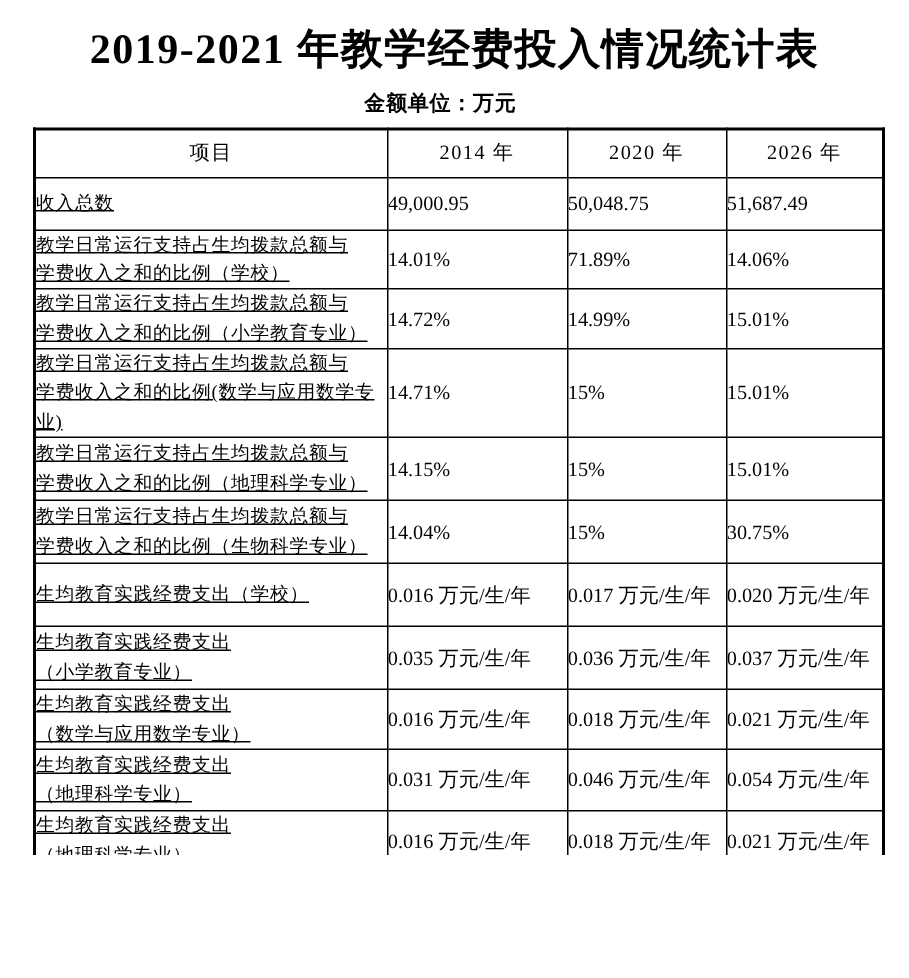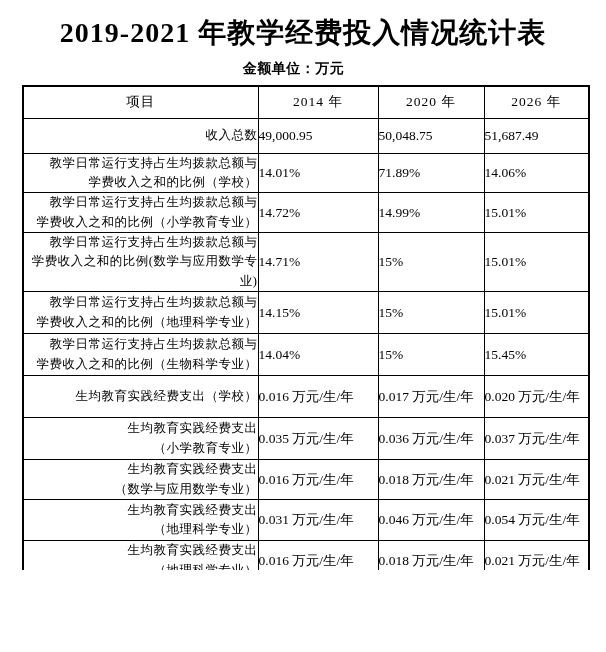--- a/index.html
+++ b/index.html
@@ -24,22 +24,22 @@
   }
   table.stats th, table.stats td{
     border:1.5px solid #000;
     overflow:hidden;
     vertical-align:middle;
     padding:0;
   }
   thead tr{height:32px;padding-left:25px;}
   th{font-size:13.5px;font-weight:normal;text-align:center;letter-spacing:1px;}
   td.label-cell{
-    text-align:right;font-size:12.5px;line-height:1.55;
-    letter-spacing:0.5px;padding:1px 1px;
+    text-align:left;font-size:12.5px;line-height:1.55;
+    letter-spacing:0.5px;padding:1px 1px;text-decoration:underline;
   }
   td.value-cell{
     font-size:13.5px;padding-right:3px;
     white-space:nowrap;
   }
   
   tbody tr:nth-child(-n+3){height:35px;}
   tbody tr:nth-child(n+4):nth-child(-n+8){height:42px;}
   tbody tr:nth-child(9){height:33px;padding-left:37px;}
   tbody tr:nth-child(n+10){height:41px;}
@@ -112,21 +112,21 @@
           <td class="value-cell">15%</td>
           <td class="value-cell">15.01%</td>
         </tr>
         <tr>
           <td class="label-cell">
             <div>教学日常运行支持占生均拨款总额与</div>
             <div>学费收入之和的比例（生物科学专业）</div>
           </td>
           <td class="value-cell">14.04%</td>
           <td class="value-cell">15%</td>
-          <td class="value-cell">15.45%</td>
+          <td class="value-cell">30.75%</td>
         </tr>
         <tr>
           <td class="label-cell">
             <div>生均教育实践经费支出（学校）</div>
           </td>
           <td class="value-cell">0.016 万元/生/年</td>
           <td class="value-cell">0.017 万元/生/年</td>
           <td class="value-cell">0.020 万元/生/年</td>
         </tr>
         <tr>

